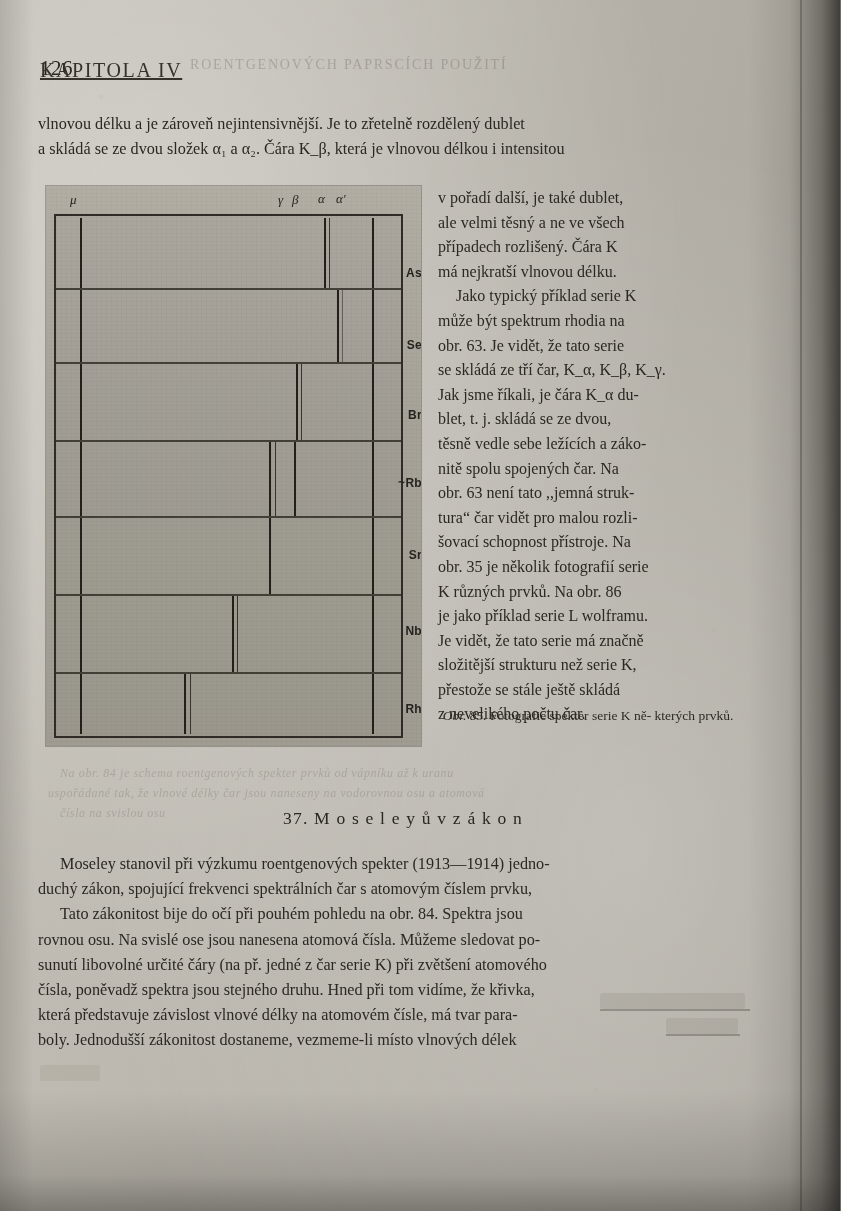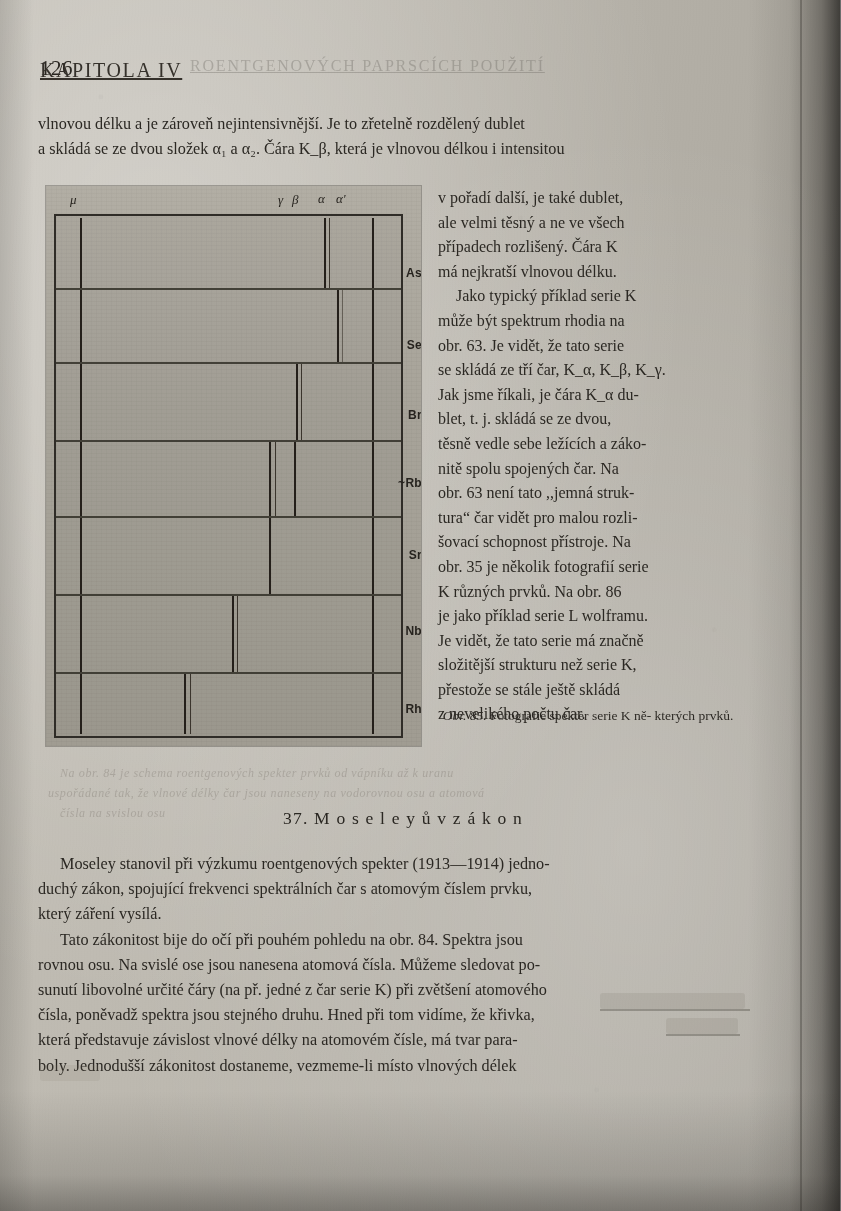--- a/index.html
+++ b/index.html
@@ -91,24 +91,23 @@
     left: 0; right: 0; top: 3px;
     text-align: left;
     font-size: 20px;
     letter-spacing: 1.6px;
     color: #35312b;
     text-decoration: underline;
   }
   #ghost-head {
     position: absolute;
     left: 150px; top: 1px;
-    font-size: 16px;
+    font-size: 14px;
     letter-spacing: 1.8px;
     color: rgba(90,85,78,0.30);
-    text-decoration: underline;
   }
 
   
   #lead {
     position: absolute;
     left: 38px; top: 112px;
     width: 730px;
     font-size: 16.2px;
     line-height: 25px;
     color: #2b2823;
@@ -366,21 +365,20 @@
 
   <div class="bleed" style="left:60px; top:766px;">Na obr. 84 je schema roentgenových spekter prvků od vápníku až k uranu</div>
   <div class="bleed" style="left:48px; top:786px;">uspořádané tak, že vlnové délky čar jsou naneseny na vodorovnou osu a atomová</div>
   <div class="bleed" style="left:60px; top:806px;">čísla na svislou osu</div>
 
   <div id="section-heading">37.  M o s e l e y ů v   z á k o n</div>
 
   <div id="bottom">
     <span class="l ind">Moseley stanovil při výzkumu roentgenových spekter (1913—1914)  jedno-</span>
     <span class="l">duchý zákon, spojující frekvenci spektrálních čar s atomovým číslem prvku,</span>
-    <span class="l">který záření vysílá.</span>
     <span class="l ind">Tato zákonitost bije do očí při pouhém pohledu na obr. 84. Spektra jsou</span>
     <span class="l">rovnou osu. Na svislé ose jsou nanesena atomová čísla. Můžeme sledovat po-</span>
     <span class="l">sunutí libovolné určité čáry (na př. jedné z čar serie K) při zvětšení atomového</span>
     <span class="l">čísla, poněvadž spektra jsou stejného druhu. Hned při tom vidíme, že křivka,</span>
     <span class="l">která představuje závislost vlnové délky na atomovém čísle, má tvar para-</span>
     <span class="l">boly. Jednodušší zákonitost dostaneme, vezmeme-li místo vlnových délek</span>
   </div>
 
   <div class="smudge" style="left:600px; top:993px; width:145px; height:16px;"></div>
   <div class="underline" style="left:600px; top:1009px; width:150px;"></div>

